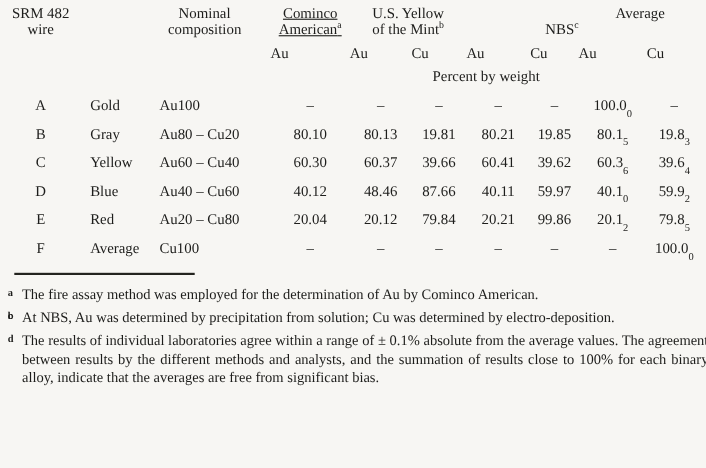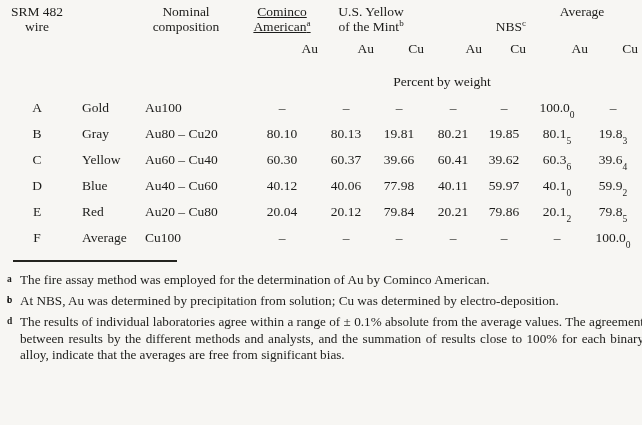--- a/index.html
+++ b/index.html
@@ -28,25 +28,25 @@
   .hg-color   { grid-column: 2; }
   .hg-nominal { grid-column: 3; }
   .hg-cominco { grid-column: 4; text-decoration: underline; }
   .hg-mint    { grid-column: 5 / 7; }
   .hg-nbs     { grid-column: 7 / 9; display: flex; align-items: flex-end; justify-content: flex-end; }
   .hg-avg     { grid-column: 9 / 11; }
   .hline { display: block; }
   sup.fnref { font-size: 9px; vertical-align: super; line-height: 0; }
 
   .subhead { margin-top: 8px; font-size: 13.5px; line-height: 14px; }
-  .subhead .el { text-align: right; }
+  .subhead .el { text-align: left; }
   .sh4 { grid-column: 4; } .sh5 { grid-column: 5; } .sh6 { grid-column: 6; }
   .sh7 { grid-column: 7; } .sh8 { grid-column: 8; } .sh9 { grid-column: 9; } .sh10 { grid-column: 10; }
 
-  .unitsrow { margin-top: 18px; font-size: 13.5px; line-height: 15px; }
+  .unitsrow { margin-top: 6px; font-size: 13.5px; line-height: 15px; }
   .unitsrow .units { grid-column: 4 / 11; text-align: center; }
 
   
   .tbody { margin-top: 6px; }
   .trow { height: 26px; align-items: center; font-size: 13.5px; }
   .c { white-space: nowrap; }
   .c-wire { text-align: center; }
   .c-color { padding-left: 16px; }
   .c-comp { padding-left: 19px; }
   .c-num { text-align: center; }
@@ -158,37 +158,37 @@
       <div class="c c-num">39.62</div>
       <div class="c c-num"><span>60.3</span><sub>6</sub></div>
       <div class="c c-num"><span>39.6</span><sub>4</sub></div>
     </div>
 
     <div class="trow grid10">
       <div class="c c-wire">D</div>
       <div class="c c-color">Blue</div>
       <div class="c c-comp">Au40 – Cu60</div>
       <div class="c c-num">40.12</div>
-      <div class="c c-num">40.06</div>
-      <div class="c c-num">77.98</div>
+      <div class="c c-num">48.46</div>
+      <div class="c c-num">87.66</div>
       <div class="c c-num">40.11</div>
       <div class="c c-num">59.97</div>
       <div class="c c-num"><span>40.1</span><sub>0</sub></div>
       <div class="c c-num"><span>59.9</span><sub>2</sub></div>
     </div>
 
     <div class="trow grid10">
       <div class="c c-wire">E</div>
       <div class="c c-color">Red</div>
       <div class="c c-comp">Au20 – Cu80</div>
       <div class="c c-num">20.04</div>
       <div class="c c-num">20.12</div>
       <div class="c c-num">79.84</div>
       <div class="c c-num">20.21</div>
-      <div class="c c-num">79.86</div>
+      <div class="c c-num">99.86</div>
       <div class="c c-num"><span>20.1</span><sub>2</sub></div>
       <div class="c c-num"><span>79.8</span><sub>5</sub></div>
     </div>
 
     <div class="trow grid10">
       <div class="c c-wire">F</div>
       <div class="c c-color">Average</div>
       <div class="c c-comp">Cu100</div>
       <div class="c c-num">–</div>
       <div class="c c-num">–</div>

